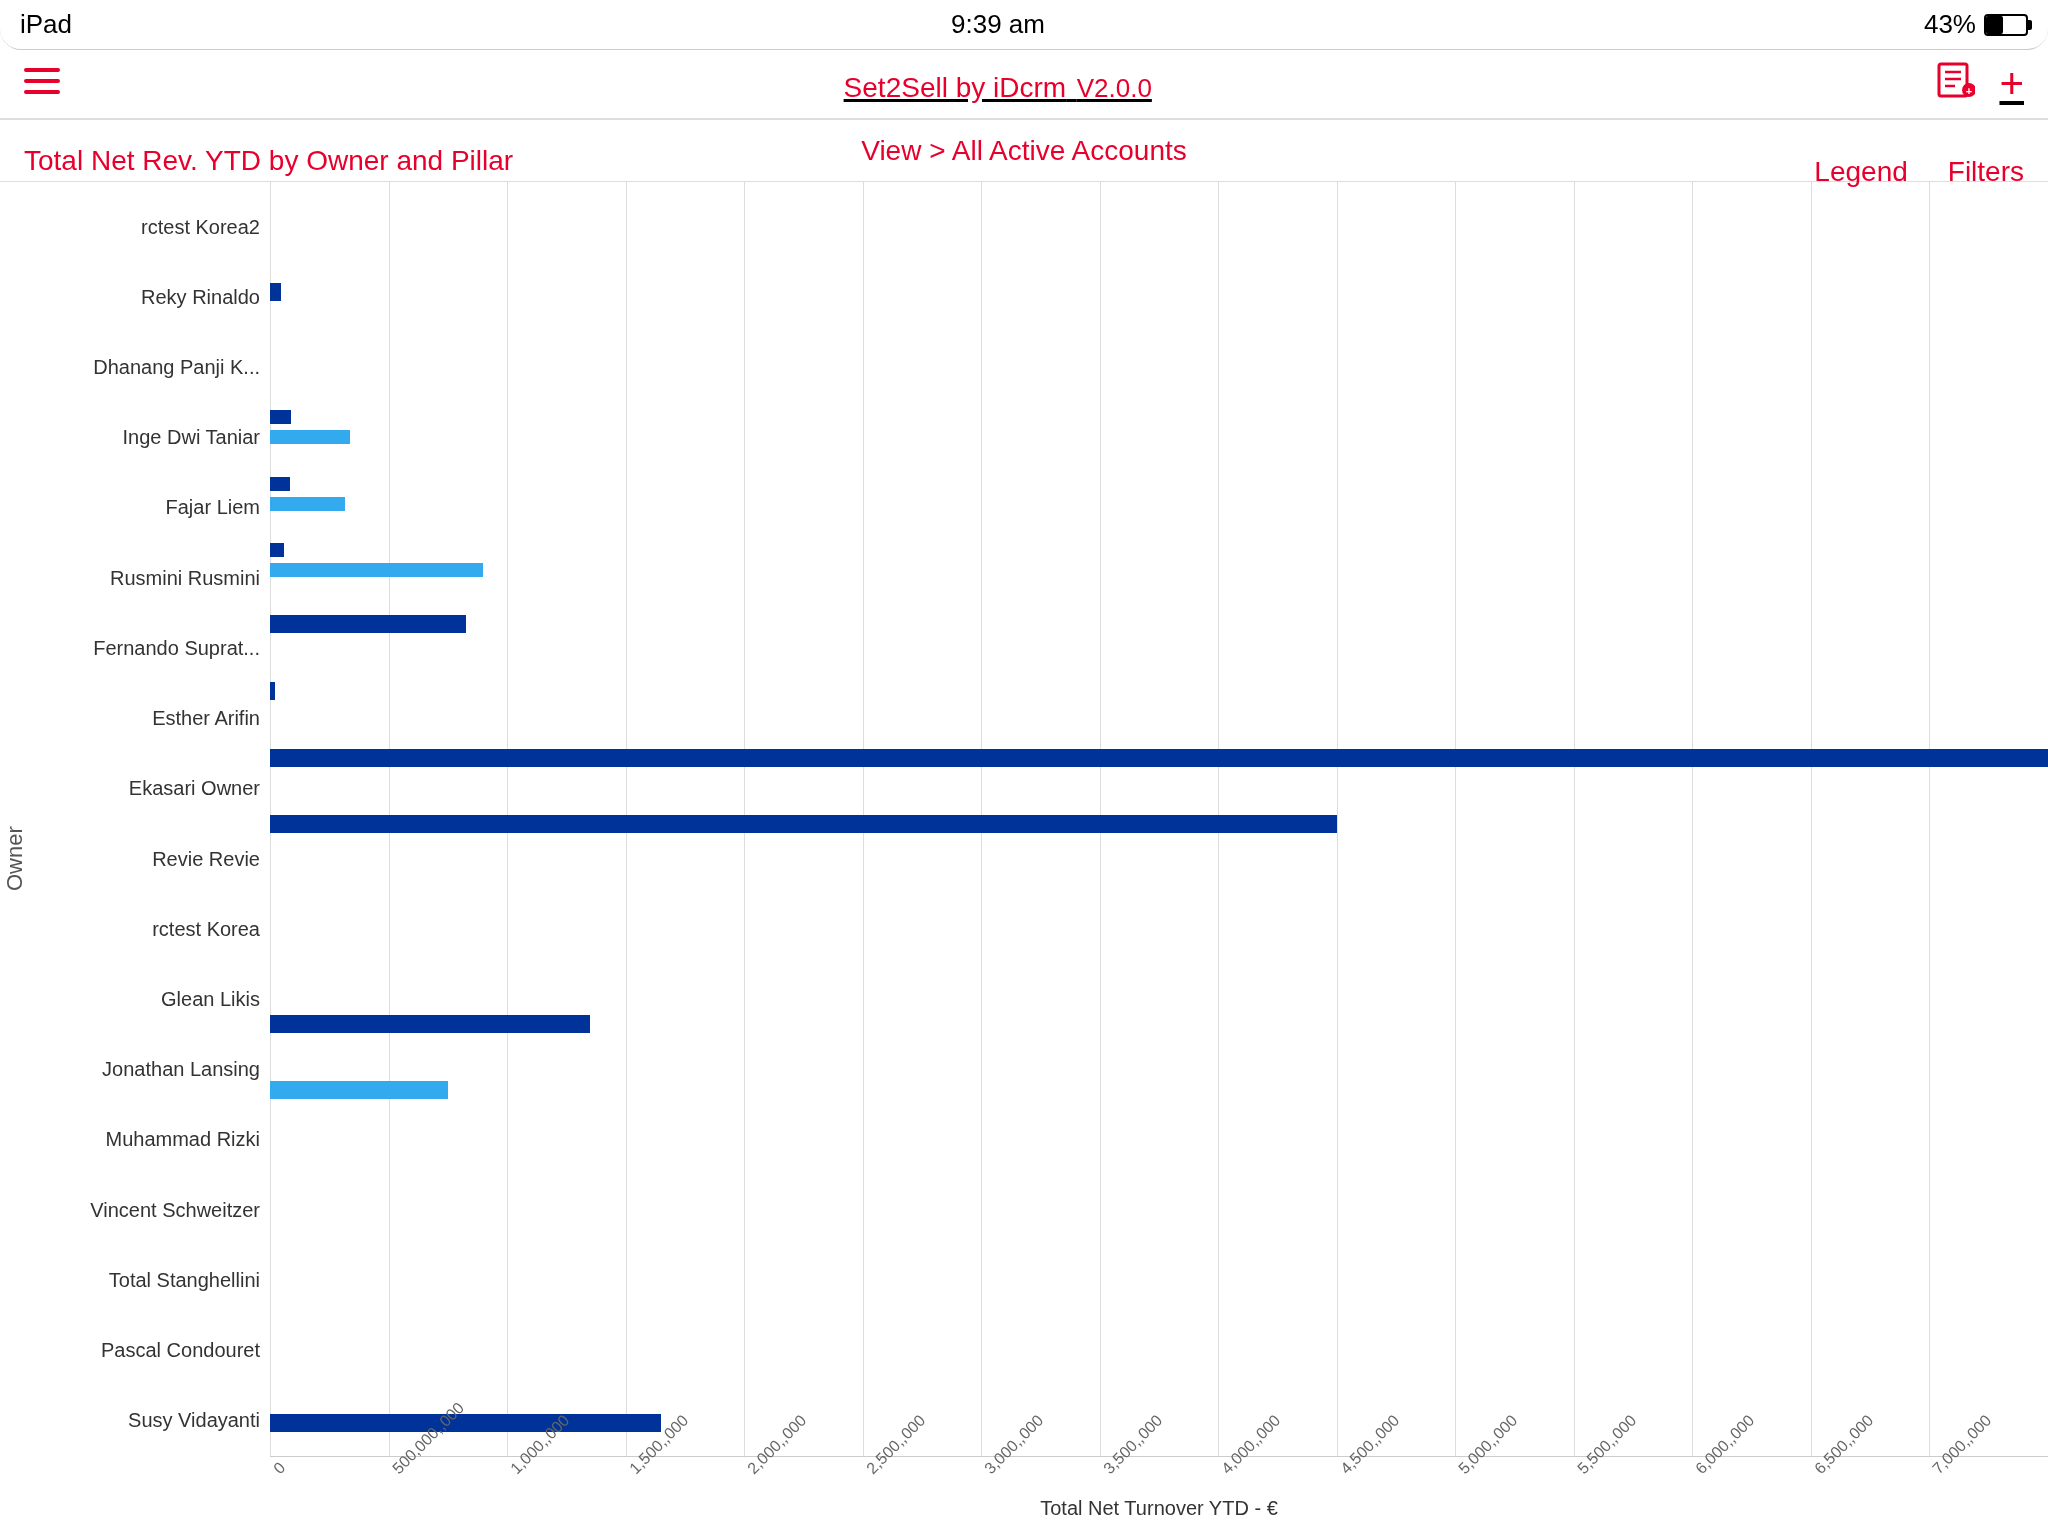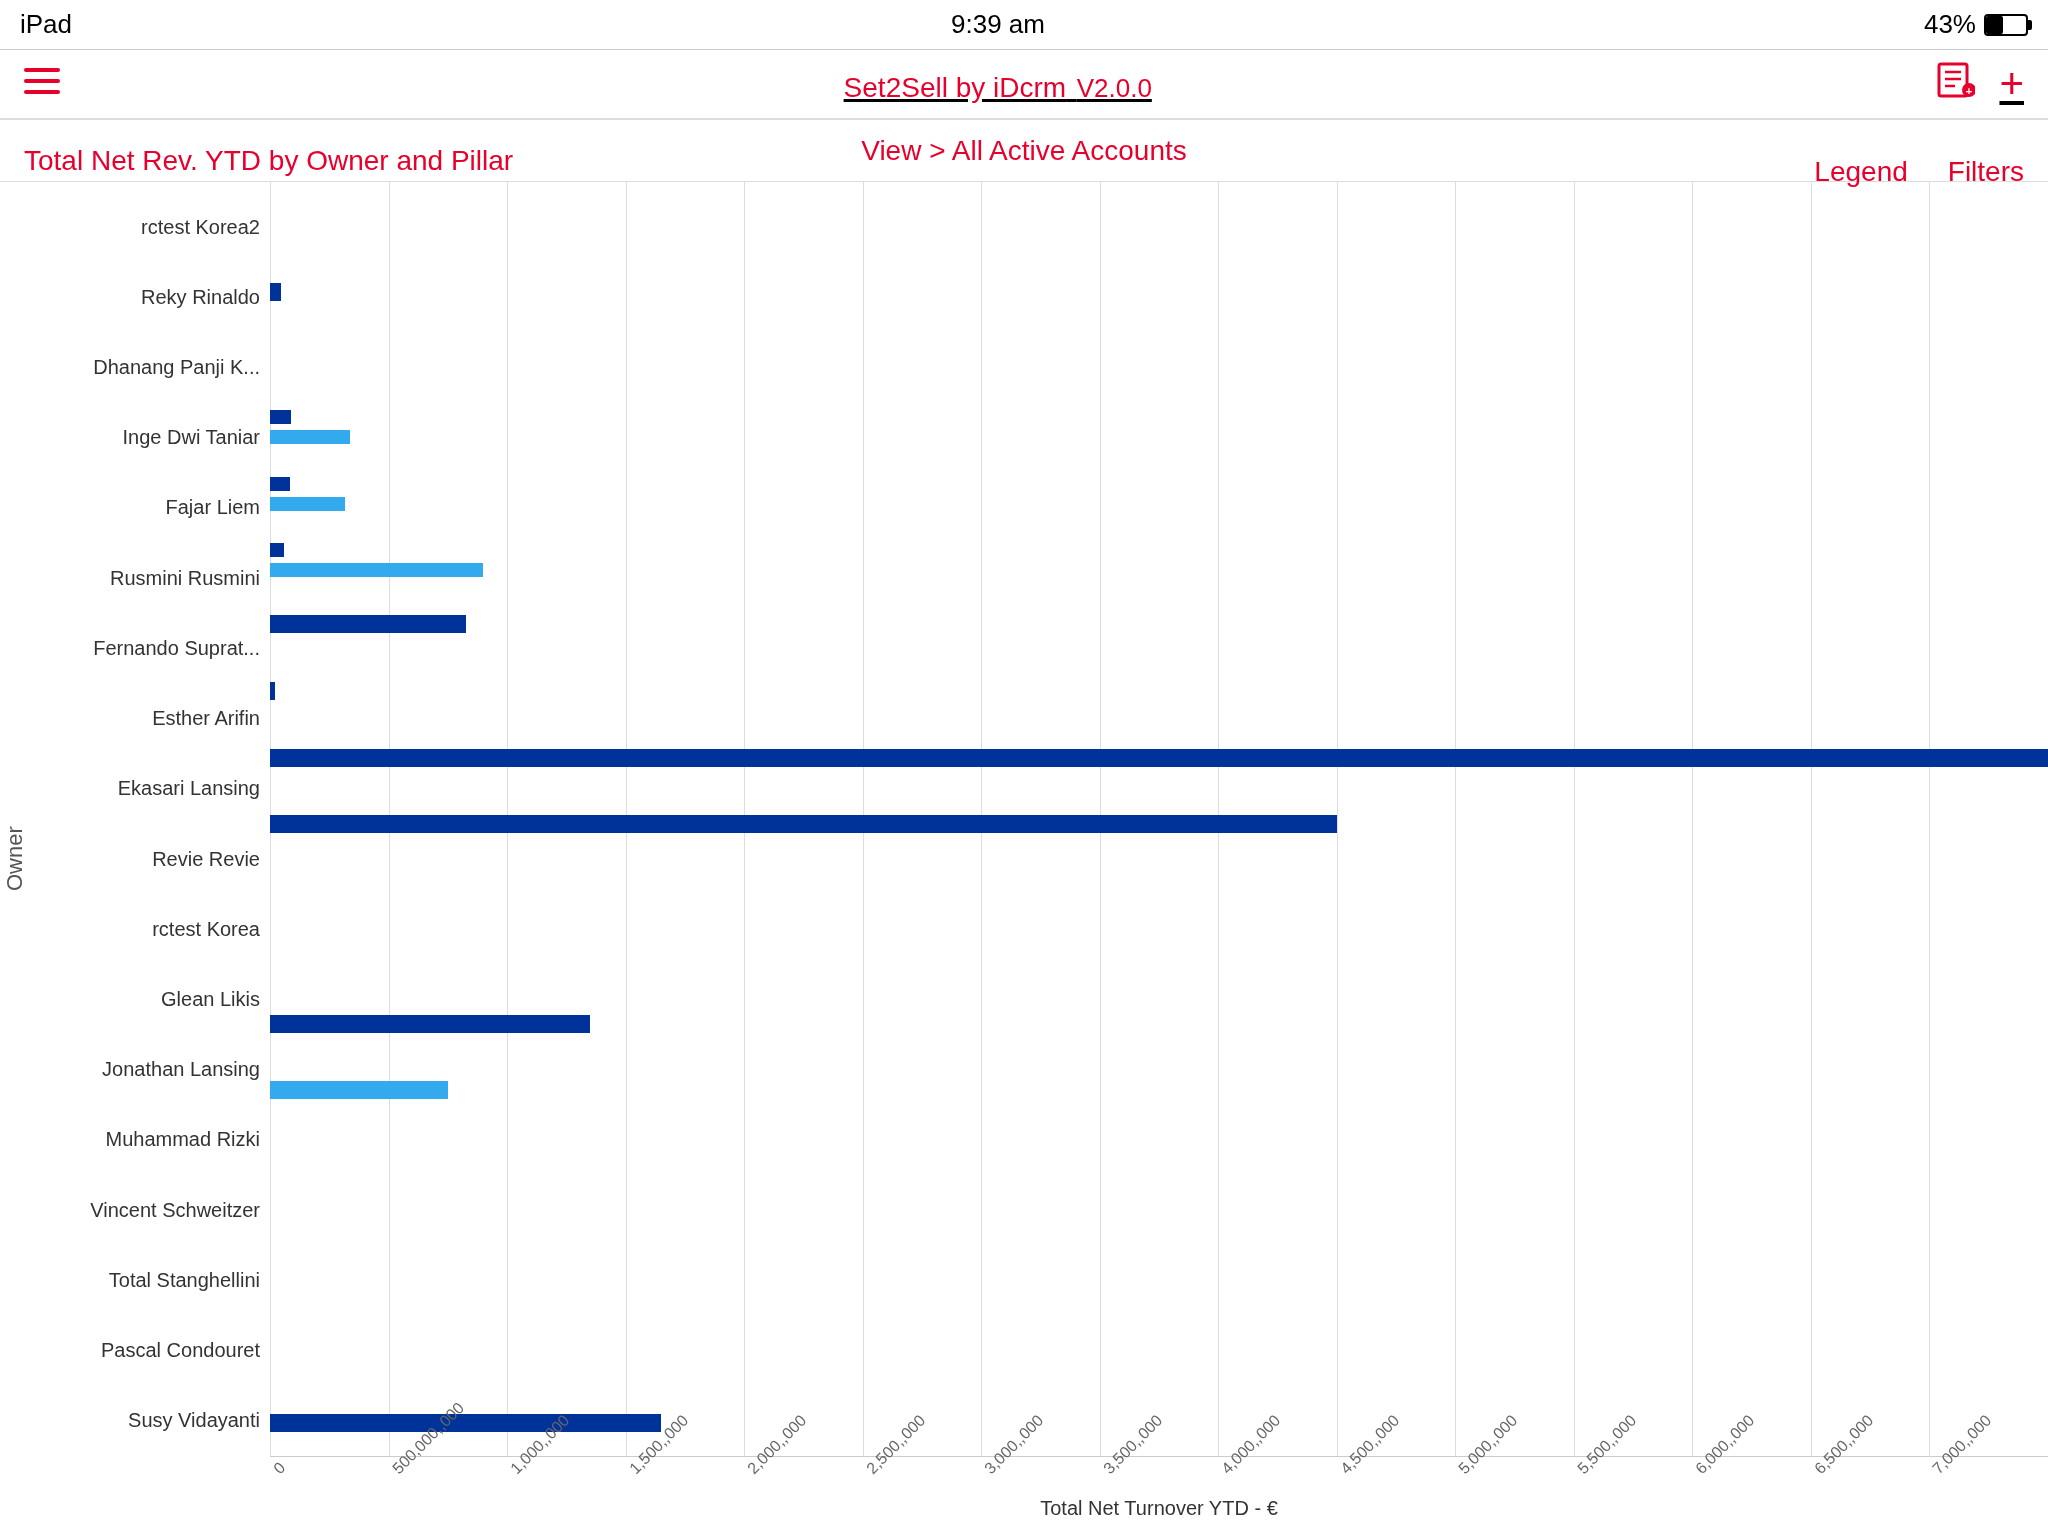--- a/index.html
+++ b/index.html
@@ -1,21 +1,21 @@
 <!DOCTYPE html>
 <html><head>
   <meta charset="utf-8">
   <style>
     * { box-sizing: border-box; margin: 0; padding: 0; }
     body { font-family: -apple-system, 'Helvetica Neue', Arial, sans-serif; background: #fff; width: 2048px; height: 1536px; overflow: hidden; }
 
     .status-bar {
       display: flex; justify-content: space-between; align-items: center;
       padding: 6px 20px; font-size: 26px; font-weight: 500; color: #000;
-      border-bottom: 1px solid #ccc; height: 50px;
+      border-bottom: 1px solid #ccc; height: 50px; border-radius: 21px;
     }
     .status-bar .battery { display: flex; align-items: center; gap: 8px; }
     .battery-icon { width: 44px; height: 22px; border: 2px solid #000; border-radius: 4px; position: relative; display: inline-block; }
     .battery-icon::after { content:''; position:absolute; right:-6px; top:50%; transform:translateY(-50%); width:4px; height:10px; background:#000; border-radius:0 2px 2px 0; }
     .battery-fill { height: 100%; width: 43%; background: #000; border-radius: 2px; }
 
     .app-header {
       display: flex; justify-content: space-between; align-items: center;
       padding: 10px 24px; border-bottom: 2px solid #ddd; height: 70px; text-decoration: underline;
     }
@@ -150,21 +150,21 @@
 
   <div class="owner-labels" id="ownerLabels">
   <div class="owner-label">rctest Korea2</div>
       <div class="owner-label">Reky Rinaldo</div>
       <div class="owner-label">Dhanang Panji K...</div>
       <div class="owner-label">Inge Dwi Taniar</div>
       <div class="owner-label">Fajar Liem</div>
       <div class="owner-label">Rusmini Rusmini</div>
       <div class="owner-label">Fernando Suprat...</div>
       <div class="owner-label">Esther Arifin</div>
-      <div class="owner-label">Ekasari Lansing</div>
+      <div class="owner-label">Ekasari Owner</div>
       <div class="owner-label">Revie Revie</div>
       <div class="owner-label">rctest Korea</div>
       <div class="owner-label">Glean Likis</div>
       <div class="owner-label">Jonathan Lansing</div>
       <div class="owner-label">Muhammad Rizki</div>
       <div class="owner-label">Vincent Schweitzer</div>
       <div class="owner-label">Total Stanghellini</div>
       <div class="owner-label">Pascal Condouret</div>
       <div class="owner-label">Susy Vidayanti</div>
     </div>

